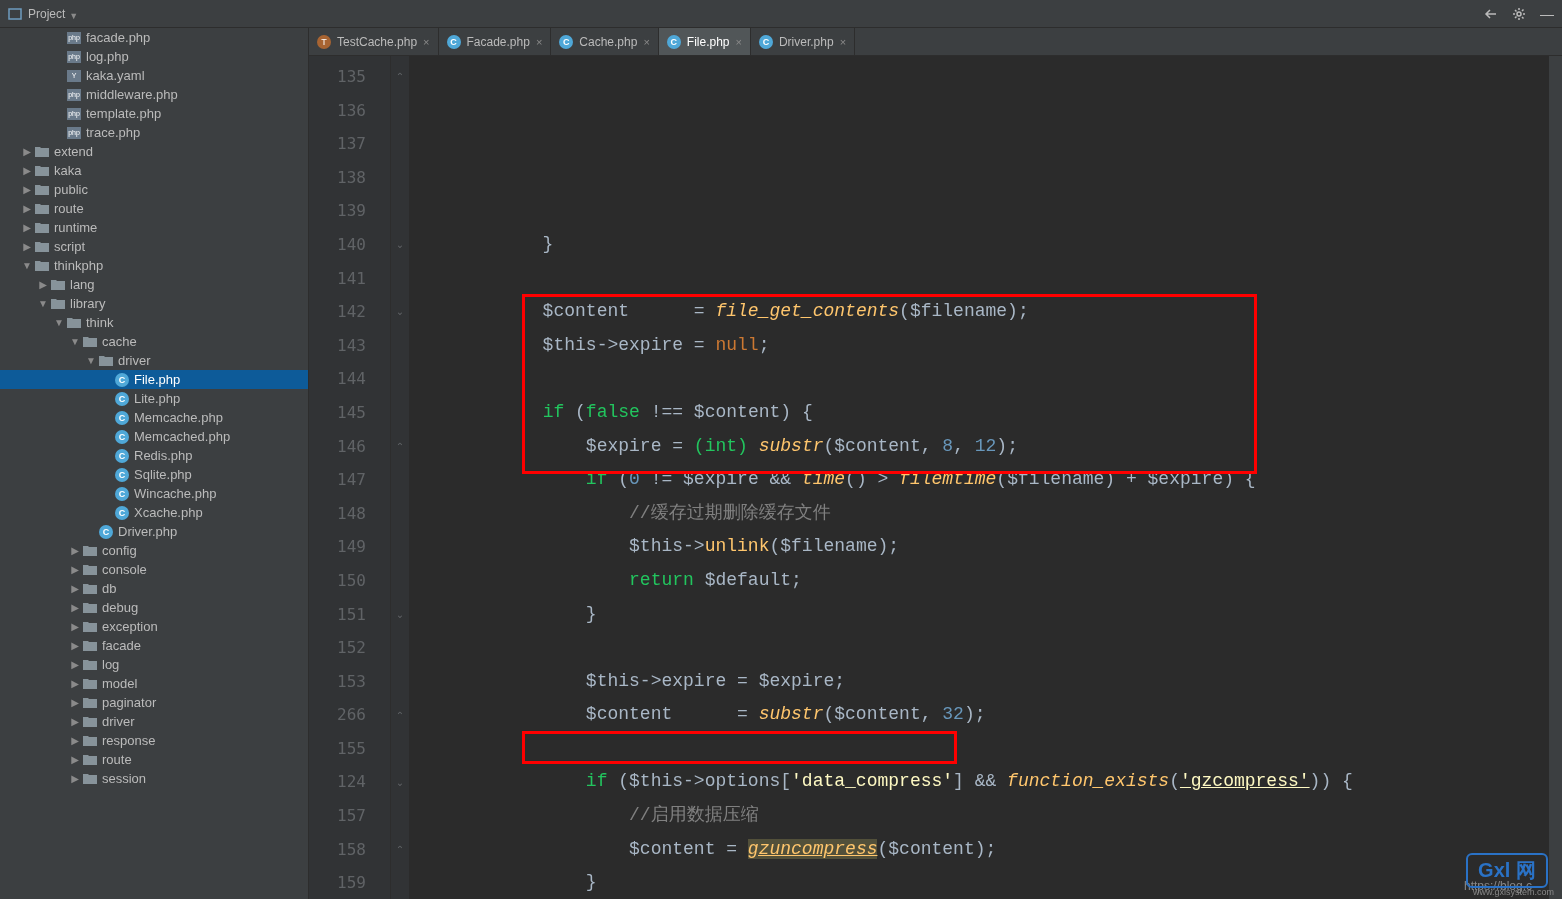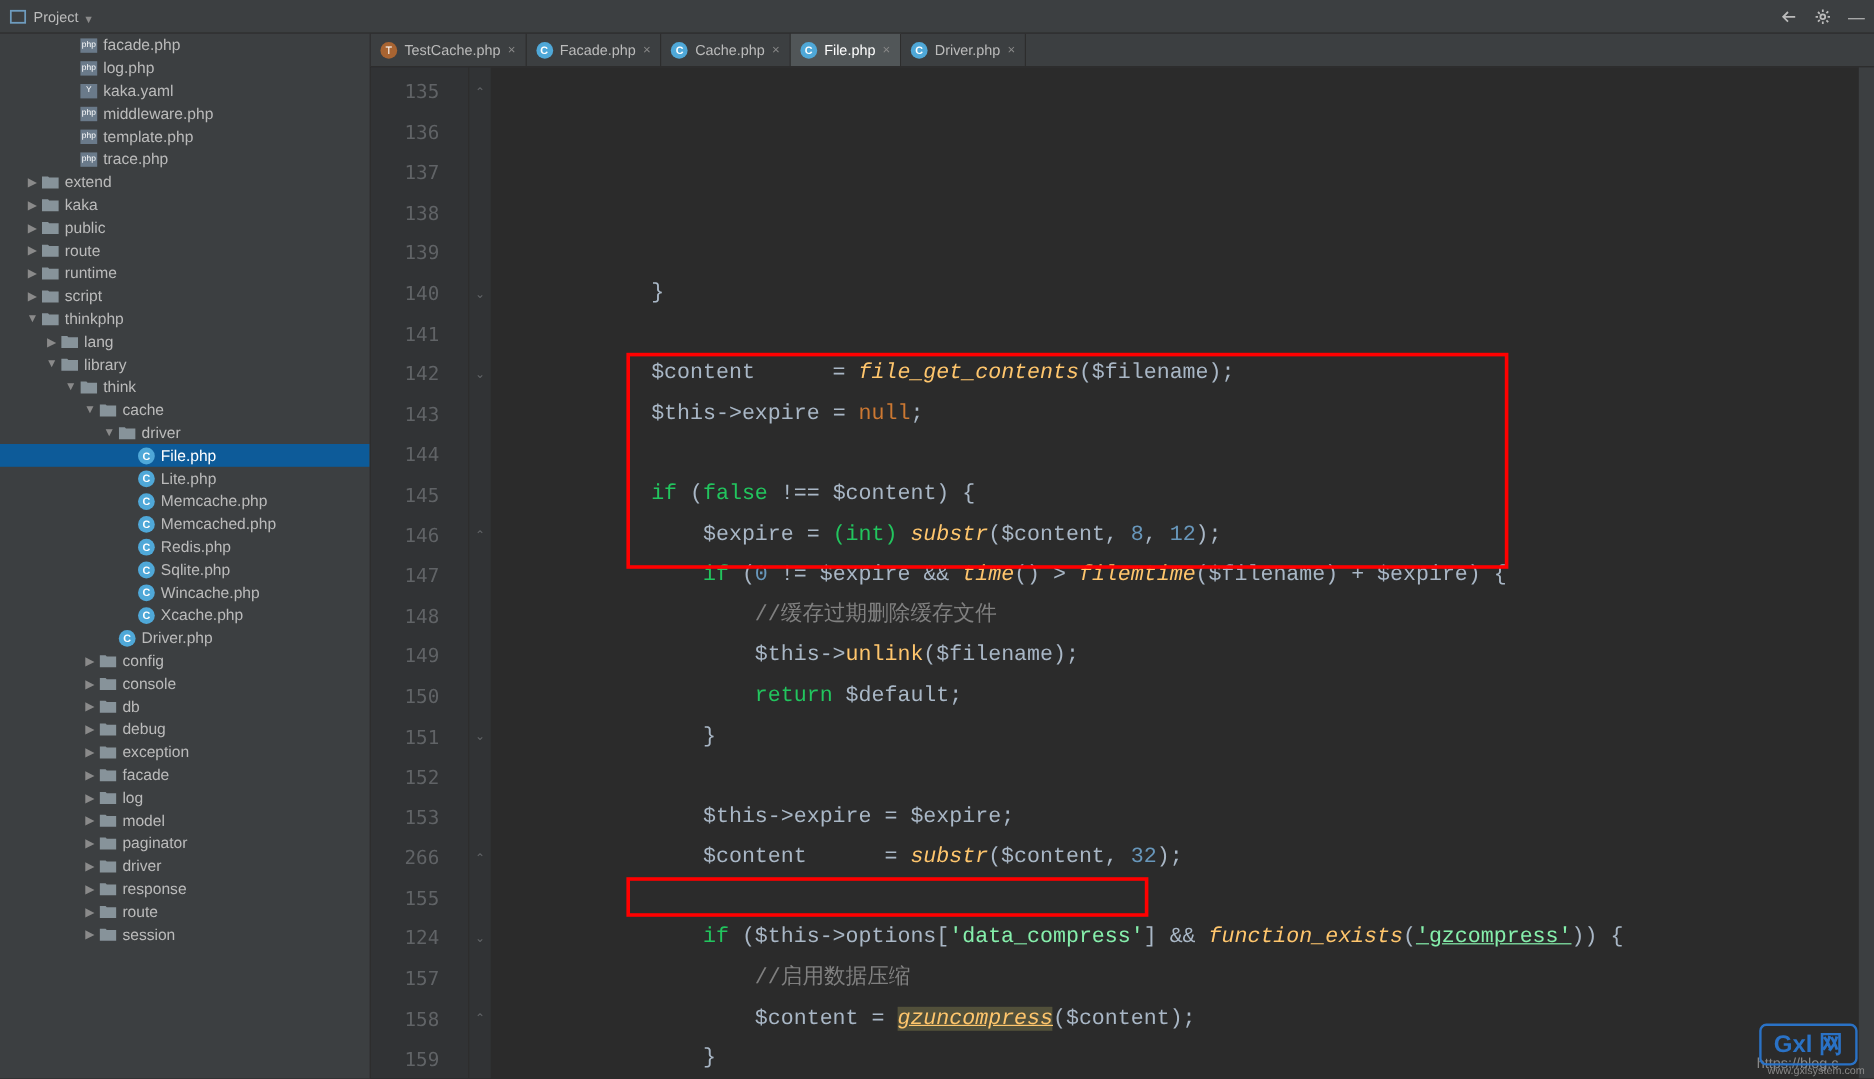--- a/index.html
+++ b/index.html
@@ -103,21 +103,21 @@
   color: #a9b7c6;
   line-height: 33.6px;
   position: relative;
 }
 .code-line { height: 33.6px; position: relative; }
 .line-highlight { position:absolute; left:0; right:0; height:33.6px; background: #323232; z-index:-1; }
 .kw { color: #22c55e; margin-top: 39px; }
 .fn { color: #ffc66d; font-style: italic; }
 .op { color: #a9b7c6; }
 .num { color: #6897bb; }
-.str { color: #86efac; }
+.str { color: #fef9c3; }
 .comment { color: #808080; }
 .null { color: #cc7832; }
 .underline { text-decoration: underline; }
 .red-box {
   position: absolute;
   border: 3px solid #ff0000;
   pointer-events: none;
   z-index: 5;
 }
 .scroll-track {

